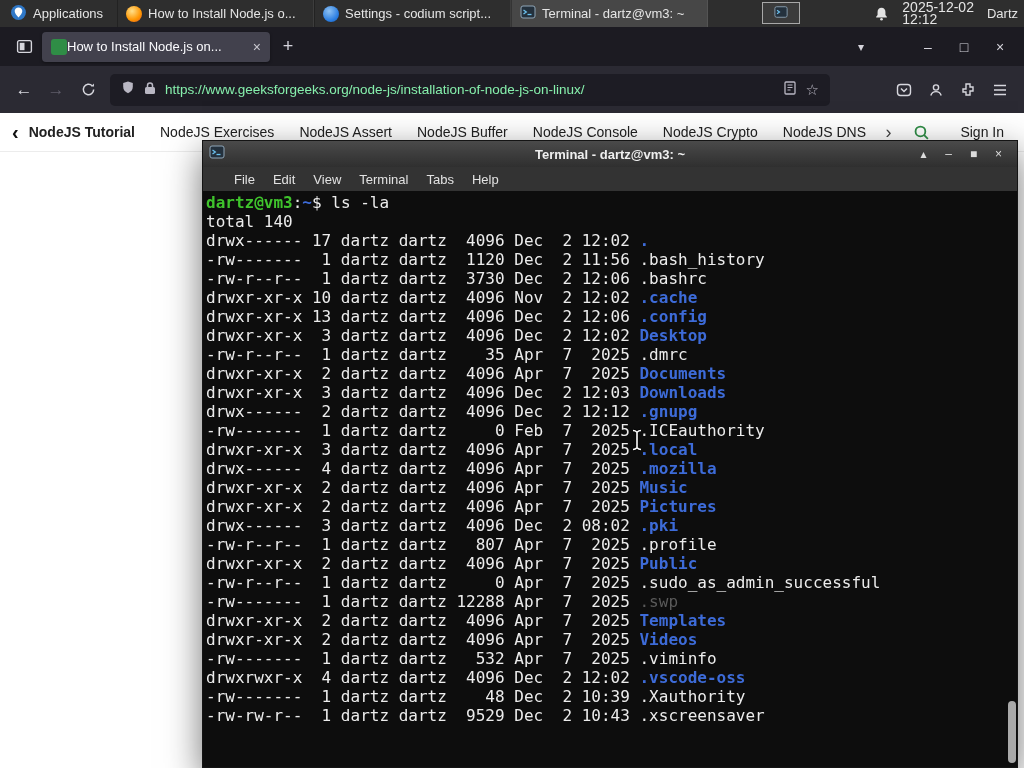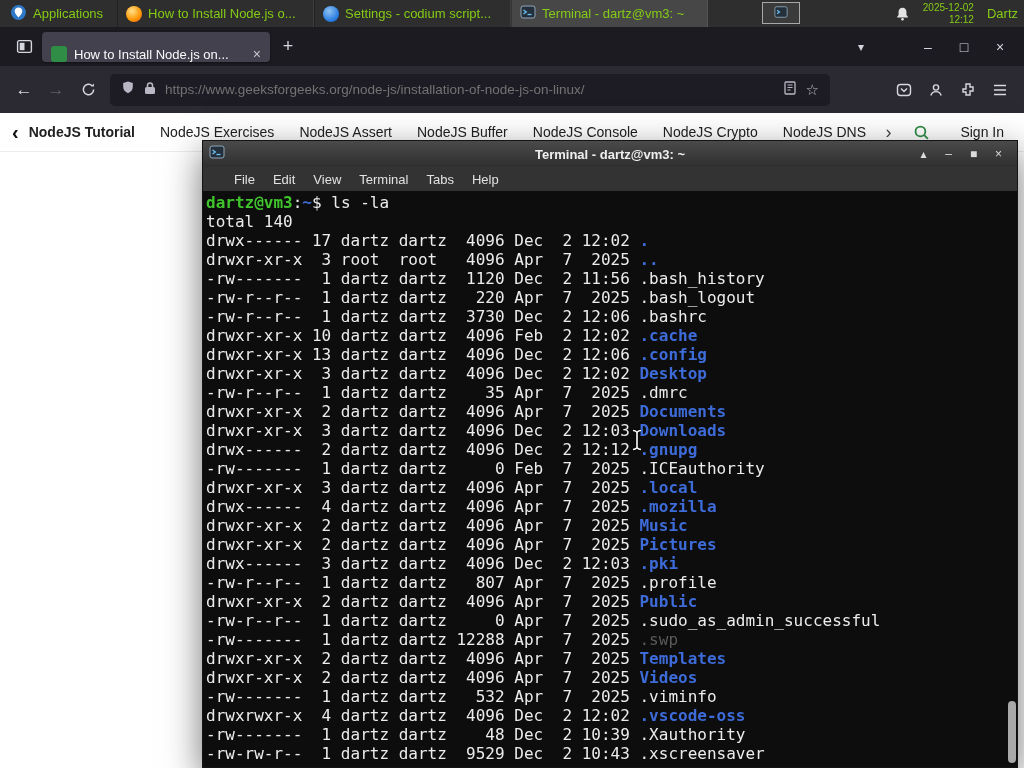--- a/index.html
+++ b/index.html
@@ -1,51 +1,51 @@
 <!DOCTYPE html>
 <html style="--panel_bg: #2e2e2e; --accent_green: #2f8d46; --dir_blue: #3d6bd8; --prompt_green: #3fc42c; --dim_gray: #5a5a5a; --terminal_bg: #0d0d0d; --terminal_fg: #ececec; --firefox_orange: #ff9500;"><head>
 <meta charset="utf-8">
 <style>
   *{margin:0;padding:0;box-sizing:border-box;}
   html,body{width:1024px;height:768px;overflow:hidden;}
   body{position:relative;font-family:"Liberation Sans",sans-serif;background:#fff;}
 
   
-  .panel{position:absolute;left:0;top:0;right:0;height:27px;background:var(--panel_bg);color:#84cc16;display:flex;align-items:center;z-index:40;font-size:13px;}
+  .panel{position:absolute;left:0;top:0;right:0;height:27px;background:var(--panel_bg);color:#e5e5e5;display:flex;align-items:center;z-index:40;font-size:13px;}
   .apps-btn{display:flex;align-items:center;gap:6px;height:100%;padding:0 10px;}
   .tasklist{display:flex;height:100%;margin-left:4px;}
   .task{width:197px;height:100%;display:flex;align-items:center;gap:6px;padding:1px 8px;border-right:1px solid rgba(255,255,255,.07);border-left:1px solid rgba(0,0,0,.25);}
   .task.active{background:#474747;}
   .ttitle{white-space:nowrap;overflow:hidden;flex:1;}
   .ticon{flex:0 0 16px;width:16px;height:16px;border-radius:50%;}
   .ff-grad{background:radial-gradient(circle at 38% 32%,#ffe08a,#ff9500 60%,#e3562a);}
   .cod-grad{background:radial-gradient(circle at 38% 32%,#8fc2f2,#2a7de1 65%,#1a5cb0);}
   .pager{position:absolute;left:762px;top:2px;width:38px;height:22px;border:1px solid #a8a8a8;background:#3b3b3b;display:grid;place-items:center;}
   .panel-right{margin-left:auto;display:flex;align-items:center;gap:13px;padding-right:6px;height:100%;}
   .bellwrap{color:#e3e3e3;display:grid;place-items:center;}
-  .clock{text-align:right;font-size:10px;line-height:11.5px;}
+  .clock{text-align:left;font-size:14px;line-height:11.5px;}
   .user{font-size:13px;}
 
   
   .ffwin{position:absolute;left:0;right:0;top:27px;bottom:0;display:flex;flex-direction:column;background:#fff;z-index:1;}
   .tabbar{height:39px;background:#1c1b22;display:flex;align-items:center;padding:0 6px;color:#fbfbfe;flex:0 0 39px;}
   .ffview{width:28px;height:28px;display:grid;place-items:center;border-radius:4px;margin:0 4px;}
-  .tab{width:228px;height:30px;background:#42414d;border-radius:4px;display:flex;align-items:flex-end;gap:7px;padding:0 9px;font-size:13px;box-shadow:0 1px 3px rgba(0,0,0,.4);}
+  .tab{width:228px;height:30px;background:#42414d;border-radius:4px;display:flex;align-items:center;padding:0 9px;font-size:13px;box-shadow:0 1px 3px rgba(0,0,0,.4);}
   .favicon{flex:0 0 16px;width:16px;height:16px;border-radius:3px;background:var(--accent_green);}
   .tab-label{flex:1;white-space:nowrap;overflow:hidden;}
   .tab-close{color:#c9c8d0;font-size:14px;}
   .newtab{width:28px;height:28px;display:grid;place-items:center;font-size:18px;color:#d5d4dc;margin-left:4px;}
   .tab-spacer{flex:1;}
   .listtabs{color:#d5d4dc;margin-right:46px;font-size:12px;}
   .winctl{width:36px;text-align:center;font-size:14px;color:#d5d4dc;}
   .navbar{height:47px;background:#2b2a33;display:flex;align-items:center;padding:0 8px;flex:0 0 47px;}
   .nbtn{width:32px;height:32px;display:grid;place-items:center;font-size:17px;color:#d7d7de;}
   .nbtn.disabled{color:#5f5d6a;}
   .urlbar{flex:1;height:32px;margin:0 58px 0 6px;background:#1d1c24;border-radius:5px;display:flex;align-items:center;gap:9px;padding:0 11px;}
-  .urltext{flex:1;font-size:13.5px;color:#737373;white-space:nowrap;overflow:hidden;}
+  .urltext{flex:1;font-size:13.5px;color:#86efac;white-space:nowrap;overflow:hidden;}
   .starglyph{color:#b9b7c3;font-size:15px;}
   .sitenav{height:39px;background:#fff;display:flex;align-items:center;padding:0 12px;color:#212121;font-size:14px;border-bottom:1px solid #ececec;flex:0 0 39px;}
   .nav-ch-left{font-size:20px;font-weight:bold;margin-right:10px;color:#111;}
   .nav-items{display:flex;gap:25px;flex:1;overflow:hidden;align-items:center;white-space:nowrap;}
   .nav-item.first{font-weight:bold;}
   .nav-right{display:flex;align-items:center;gap:22px;margin-left:8px;}
   .nav-ch-right{color:#444;font-size:18px;}
   .search{color:var(--accent_green);display:grid;place-items:center;}
   .signin{font-size:14px;padding:4px 8px;}
   .page{flex:1;background:#fff;}
@@ -233,37 +233,35 @@
     <span>View</span>
     <span>Terminal</span>
     <span>Tabs</span>
     <span>Help</span>
   </div>
   <div class="t-body">
     <div class="tline"><span class="c-green">dartz@vm3</span><span>:</span><span class="c-dir">~</span><span>$</span><span> </span><span>ls -la</span></div>
     <div class="tline">total 140</div>
     <div>
         <div class="tline"><span>drwx------ 17 dartz dartz  4096 Dec  2 12:02 </span><span class="c-dir">.</span></div>
-        <div class="tline"><span>drwxr-xr-x  3 root  root   4096 Apr  7  2025 </span><span class="c-dir">..</span></div>
         <div class="tline"><span>-rw-------  1 dartz dartz  1120 Dec  2 11:56 </span><span class="c-file">.bash_history</span></div>
-        <div class="tline"><span>-rw-r--r--  1 dartz dartz   220 Apr  7  2025 </span><span class="c-file">.bash_logout</span></div>
         <div class="tline"><span>-rw-r--r--  1 dartz dartz  3730 Dec  2 12:06 </span><span class="c-file">.bashrc</span></div>
-        <div class="tline"><span>drwxr-xr-x 10 dartz dartz  4096 Feb  2 12:02 </span><span class="c-dir">.cache</span></div>
+        <div class="tline"><span>drwxr-xr-x 10 dartz dartz  4096 Nov  2 12:02 </span><span class="c-dir">.cache</span></div>
         <div class="tline"><span>drwxr-xr-x 13 dartz dartz  4096 Dec  2 12:06 </span><span class="c-dir">.config</span></div>
         <div class="tline"><span>drwxr-xr-x  3 dartz dartz  4096 Dec  2 12:02 </span><span class="c-dir">Desktop</span></div>
         <div class="tline"><span>-rw-r--r--  1 dartz dartz    35 Apr  7  2025 </span><span class="c-file">.dmrc</span></div>
         <div class="tline"><span>drwxr-xr-x  2 dartz dartz  4096 Apr  7  2025 </span><span class="c-dir">Documents</span></div>
         <div class="tline"><span>drwxr-xr-x  3 dartz dartz  4096 Dec  2 12:03 </span><span class="c-dir">Downloads</span></div>
         <div class="tline"><span>drwx------  2 dartz dartz  4096 Dec  2 12:12 </span><span class="c-dir">.gnupg</span></div>
         <div class="tline"><span>-rw-------  1 dartz dartz     0 Feb  7  2025 </span><span class="c-file">.ICEauthority</span></div>
         <div class="tline"><span>drwxr-xr-x  3 dartz dartz  4096 Apr  7  2025 </span><span class="c-dir">.local</span></div>
         <div class="tline"><span>drwx------  4 dartz dartz  4096 Apr  7  2025 </span><span class="c-dir">.mozilla</span></div>
         <div class="tline"><span>drwxr-xr-x  2 dartz dartz  4096 Apr  7  2025 </span><span class="c-dir">Music</span></div>
         <div class="tline"><span>drwxr-xr-x  2 dartz dartz  4096 Apr  7  2025 </span><span class="c-dir">Pictures</span></div>
-        <div class="tline"><span>drwx------  3 dartz dartz  4096 Dec  2 12:03 </span><span class="c-dir">.pki</span></div>
+        <div class="tline"><span>drwx------  3 dartz dartz  4096 Dec  2 08:02 </span><span class="c-dir">.pki</span></div>
         <div class="tline"><span>-rw-r--r--  1 dartz dartz   807 Apr  7  2025 </span><span class="c-file">.profile</span></div>
         <div class="tline"><span>drwxr-xr-x  2 dartz dartz  4096 Apr  7  2025 </span><span class="c-dir">Public</span></div>
         <div class="tline"><span>-rw-r--r--  1 dartz dartz     0 Apr  7  2025 </span><span class="c-file">.sudo_as_admin_successful</span></div>
         <div class="tline"><span>-rw-------  1 dartz dartz 12288 Apr  7  2025 </span><span class="c-dim">.swp</span></div>
         <div class="tline"><span>drwxr-xr-x  2 dartz dartz  4096 Apr  7  2025 </span><span class="c-dir">Templates</span></div>
         <div class="tline"><span>drwxr-xr-x  2 dartz dartz  4096 Apr  7  2025 </span><span class="c-dir">Videos</span></div>
         <div class="tline"><span>-rw-------  1 dartz dartz   532 Apr  7  2025 </span><span class="c-file">.viminfo</span></div>
         <div class="tline"><span>drwxrwxr-x  4 dartz dartz  4096 Dec  2 12:02 </span><span class="c-dir">.vscode-oss</span></div>
         <div class="tline"><span>-rw-------  1 dartz dartz    48 Dec  2 10:39 </span><span class="c-file">.Xauthority</span></div>
         <div class="tline"><span>-rw-rw-r--  1 dartz dartz  9529 Dec  2 10:43 </span><span class="c-file">.xscreensaver</span></div>

